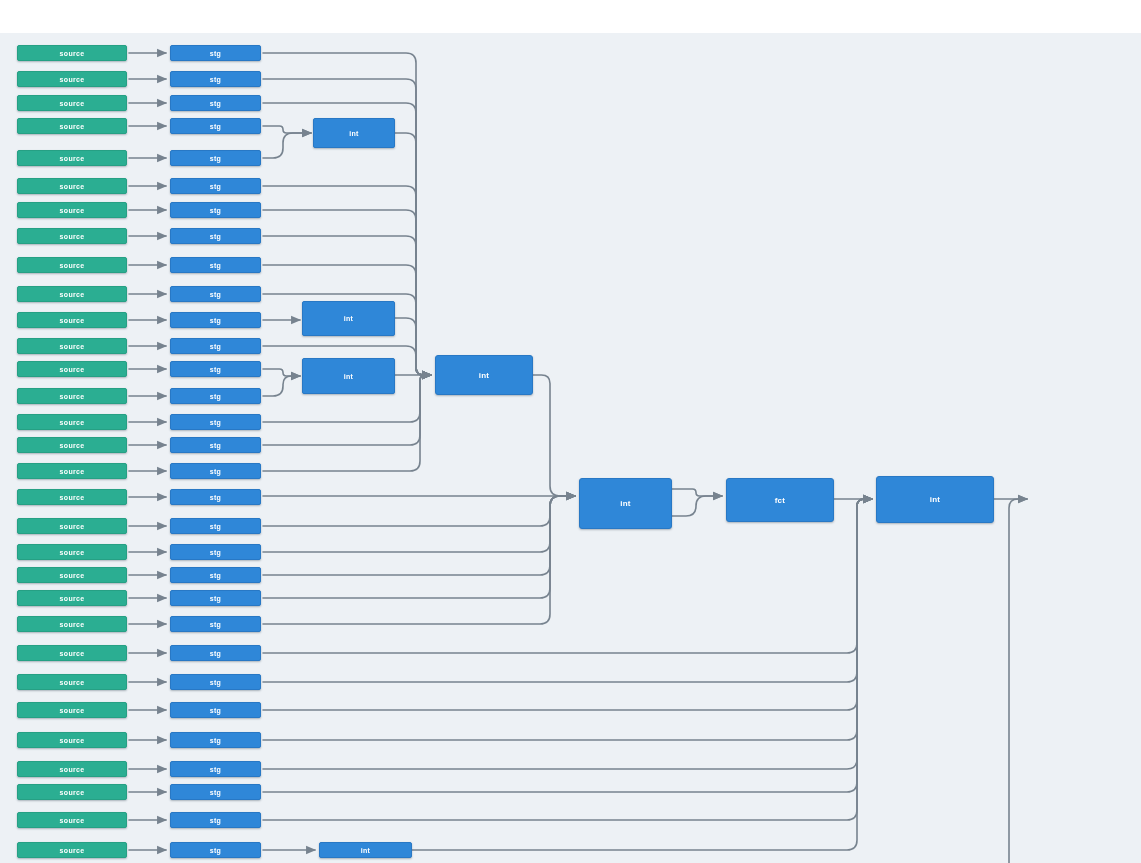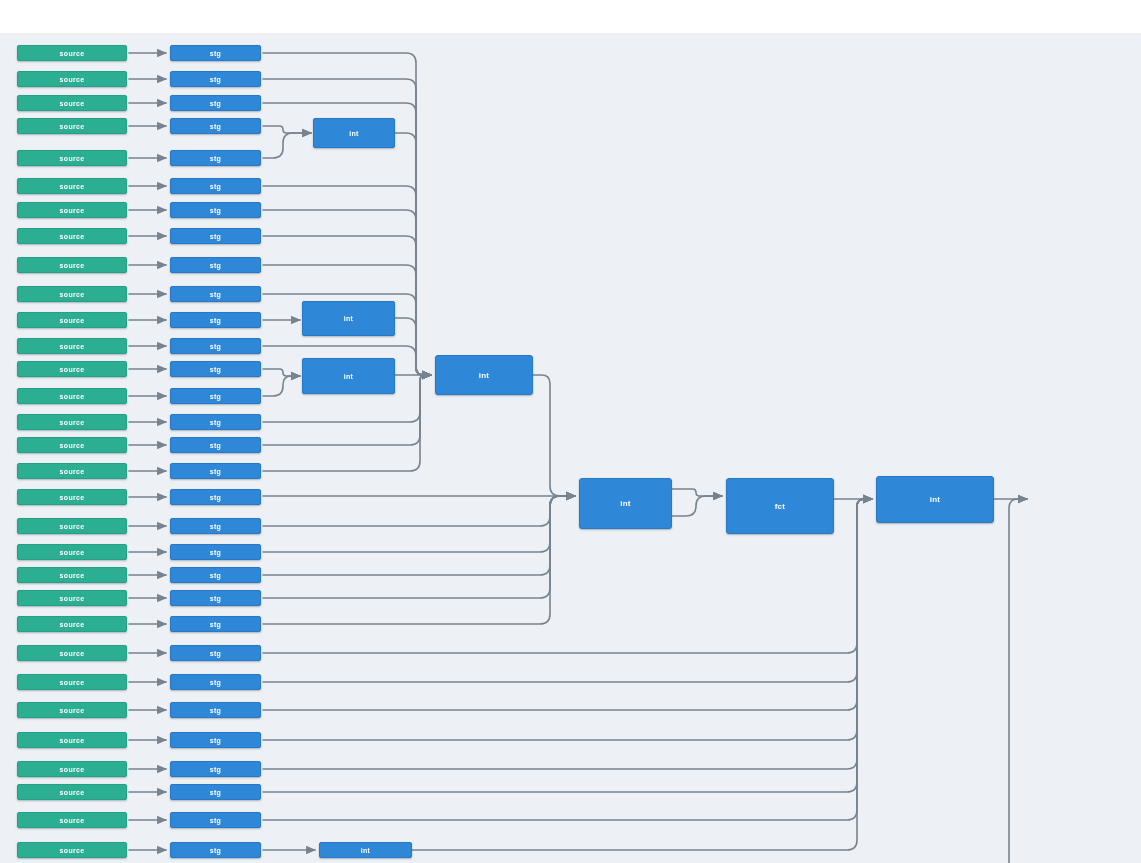--- a/index.html
+++ b/index.html
@@ -298,21 +298,21 @@
     </div>
     <div class="node model small" style="left: 302px; top: 325px; width: 93px; height: 36px;">
       <span>int</span>
     </div>
     <div class="node model big" style="left: 435px; top: 322px; width: 98px; height: 40px;">
       <span>int</span>
     </div>
     <div class="node model big" style="left: 579px; top: 445px; width: 93px; height: 51px;">
       <span>int</span>
     </div>
-    <div class="node model big" style="left: 726px; top: 445px; width: 108px; height: 56px;">
+    <div class="node model big" style="left: 726px; top: 445px; width: 108px; height: 44px;">
       <span>fct</span>
     </div>
     <div class="node model big" style="left: 876px; top: 443px; width: 118px; height: 47px;">
       <span>int</span>
     </div>
     <div class="node model small" style="left: 319px; top: 809px; width: 93px; height: 16px;">
       <span>int</span>
     </div>
   </div>
 

